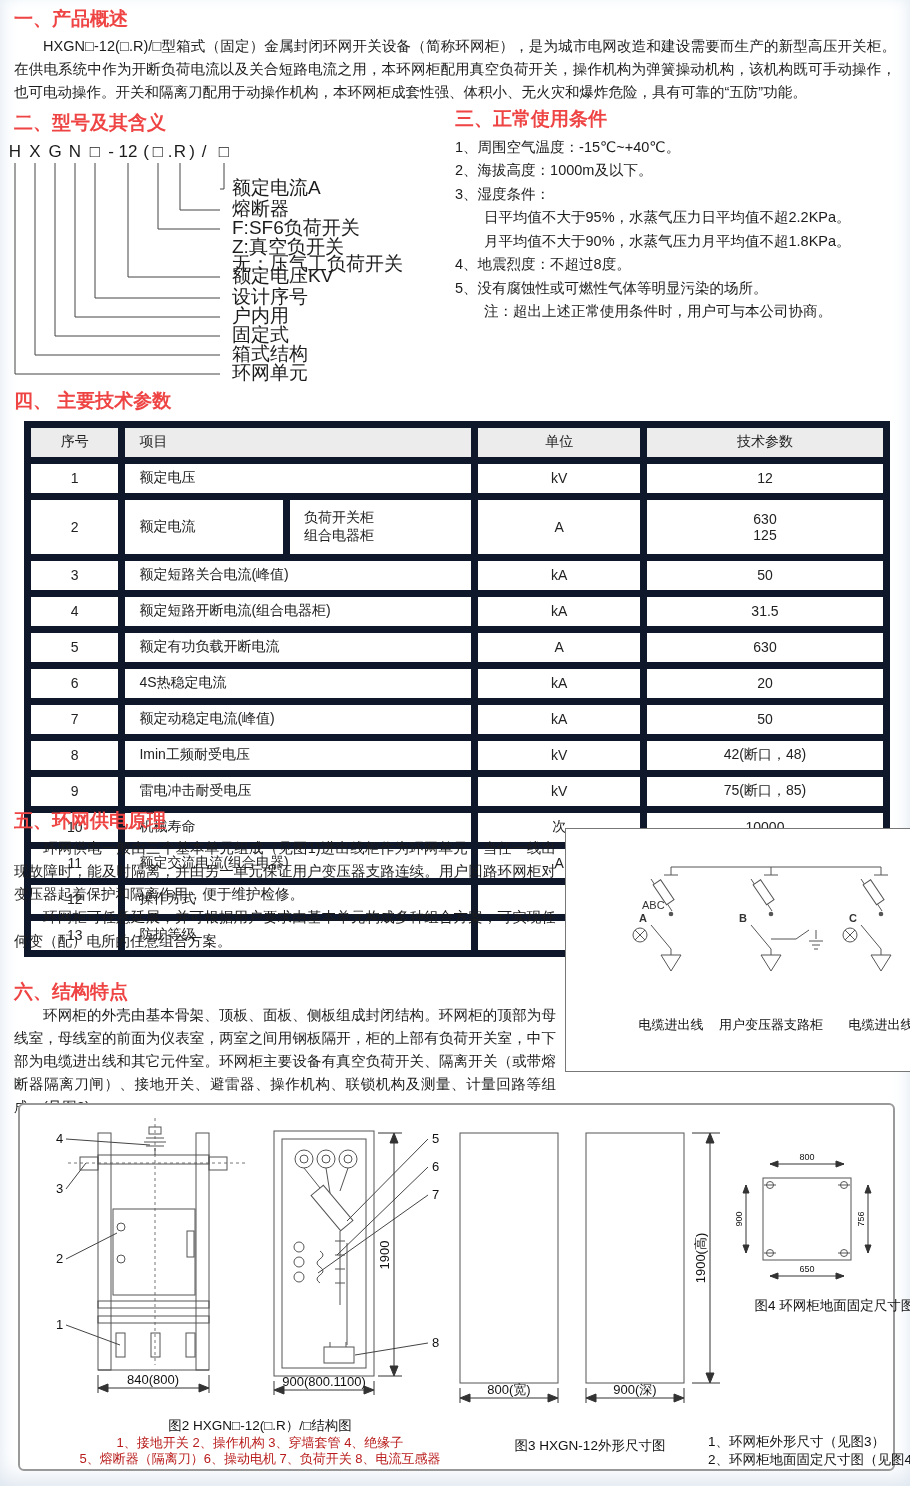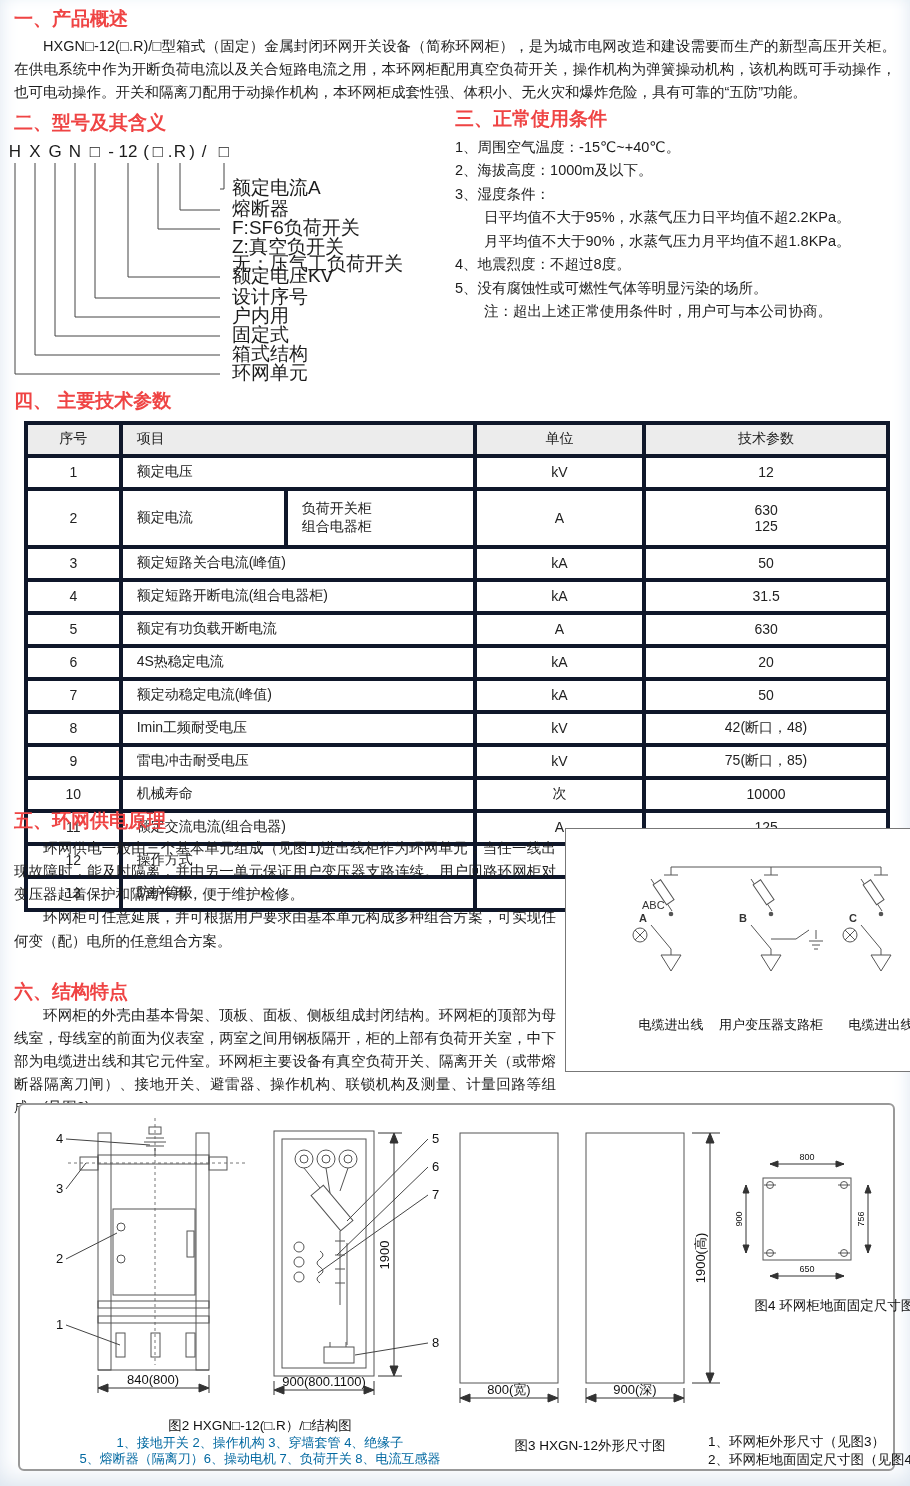--- a/index.html
+++ b/index.html
@@ -19,32 +19,32 @@
   .cond-item{font-size:14.5px;line-height:1.62;color:#1c1c1c;}
   .cond-sub{padding-left:2em;}
 
   
   #model-diagram{position:relative;height:248px;margin-top:6px;}
   .model-label{position:absolute;left:218px;font-size:19px;line-height:16px;color:#1c1c1c;white-space:nowrap;}
 
   
   #tech-table{border-collapse:collapse;width:866px;margin-left:10px;border:1.5px solid #333;
               border-top:4px solid #b5cfe7;}
-  #tech-table td,#tech-table th{border:4px solid #0f172a;font-size:14px;color:#222;
+  #tech-table td,#tech-table th{border:7px solid #0f172a;font-size:14px;color:#222;
               padding:2px 12px;height:25px;font-weight:normal;text-align:center;}
   #tech-table thead th{background:#ececec;border-bottom:2px solid #333;}
   #tech-table .item{text-align:left;padding-left:14px;}
   #tech-table .tall td{height:50px;}
   #tech-table th.item{text-align:left;padding-left:14px;}
 
   
   #fig1-box{border:1px solid #777;background:#fff;}
   #bottom-panel{border:2px solid #999;border-radius:6px;background:#fff;}
   .fig-caption{font-size:13.5px;color:#111;text-align:center;white-space:nowrap;}
-  .fig-legend{font-size:13px;color:#0369a1;text-align:center;white-space:nowrap;}
+  .fig-legend{font-size:13px;color:#b91c1c;text-align:center;white-space:nowrap;}
   .fig-note{font-size:13.5px;color:#111;line-height:1.35;white-space:nowrap;}
 
   svg text{font-family:"Liberation Sans","DejaVu Sans",sans-serif;}
   .drawline{stroke:#555;fill:none;stroke-width:1;}
   .dimline{stroke:#333;fill:none;stroke-width:1;}
   .dimtext{font-size:13px;fill:#111;}
 </style>
 </head>
 <body>
 

